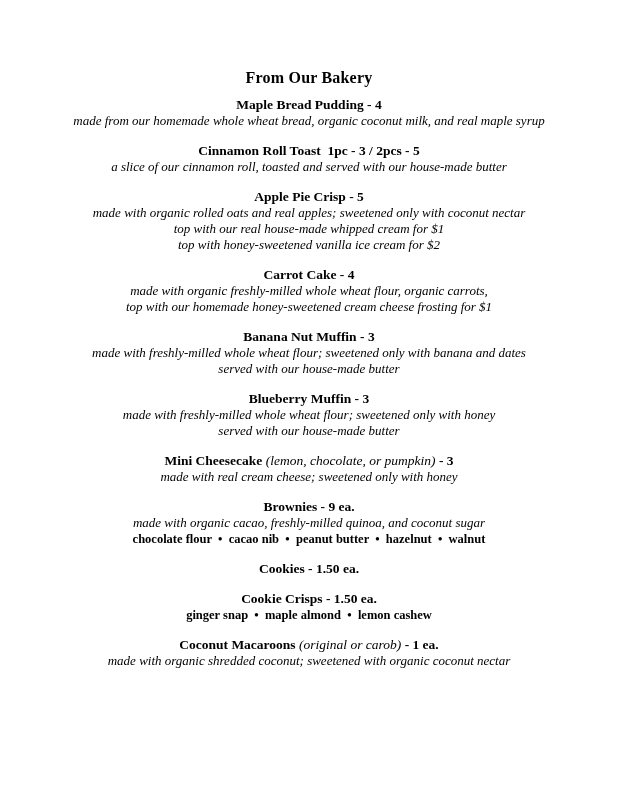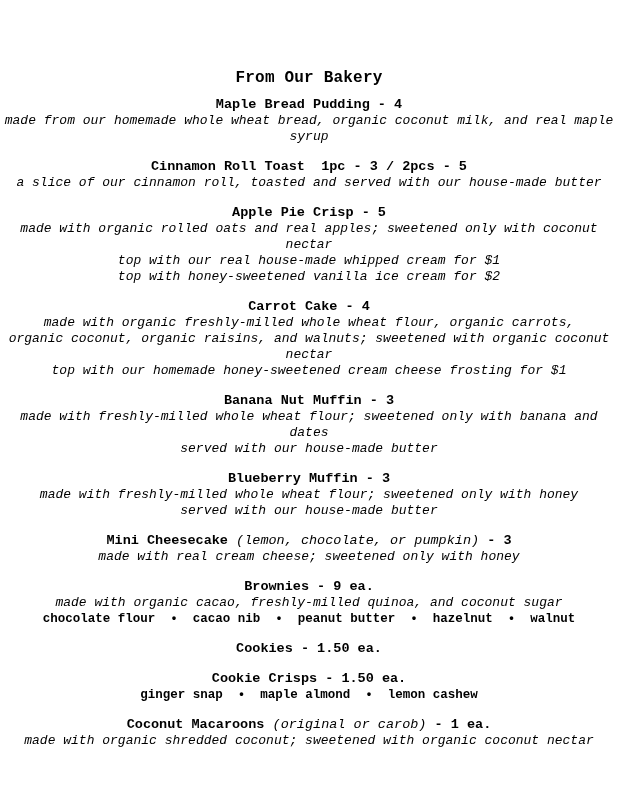--- a/index.html
+++ b/index.html
@@ -7,21 +7,21 @@
     padding: 0;
     background: #ffffff;
   }
   .page {
     position: relative;
     width: 618px;
     height: 800px;
     margin: 0 auto;
     background: #ffffff;
     color: #000000;
-    font-family: Liberation Mono, monospace;
+    font-family: Liberation Serif, serif;
     text-align: center;
     box-sizing: border-box;
     padding-top: 70px;
     overflow: hidden;
   }
   .title {
     margin: 0 0 11px 0;
     font-size: 16px;
     font-weight: bold;
     line-height: 16px;
@@ -87,21 +87,20 @@
           <div class="desc">made with organic rolled oats and real apples; sweetened only with coconut nectar</div>
           <div class="desc">top with our real house-made whipped cream for $1</div>
           <div class="desc">top with honey-sweetened vanilla ice cream for $2</div>
         </div>
   </section>
 
   <section class="item">
     <div class="heading"><span class="name">Carrot Cake - 4</span></div>
     <div class="body">
           <div class="desc">made with organic freshly-milled whole wheat flour, organic carrots,</div>
-          <div class="desc">organic coconut, organic raisins, and walnuts; sweetened with organic coconut nectar</div>
           <div class="desc">top with our homemade honey-sweetened cream cheese frosting for $1</div>
         </div>
   </section>
 
   <section class="item">
     <div class="heading"><span class="name">Banana Nut Muffin - 3</span></div>
     <div class="body">
           <div class="desc">made with freshly-milled whole wheat flour; sweetened only with banana and dates</div>
           <div class="desc">served with our house-made butter</div>
         </div>

